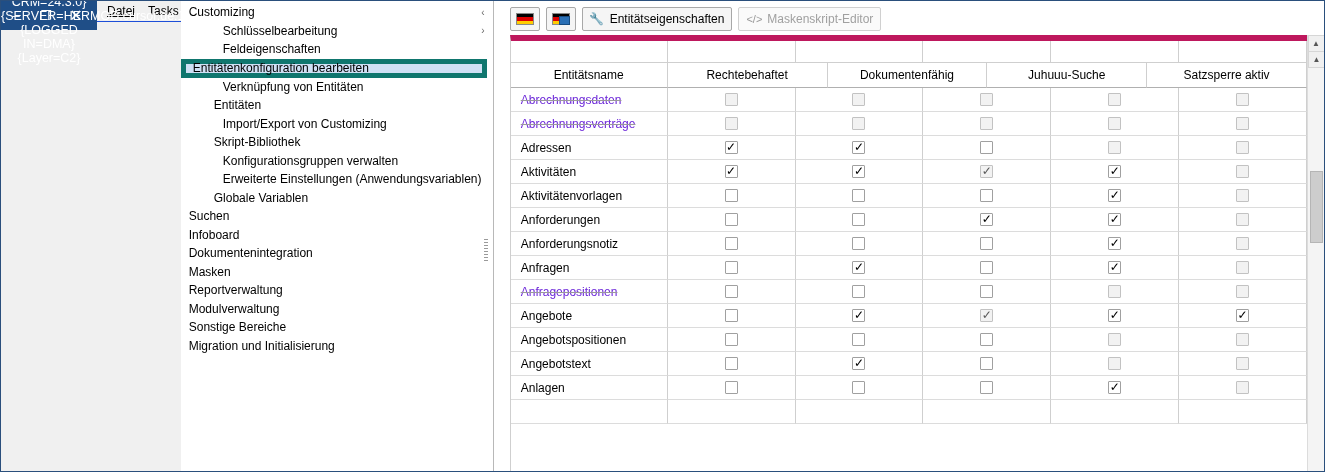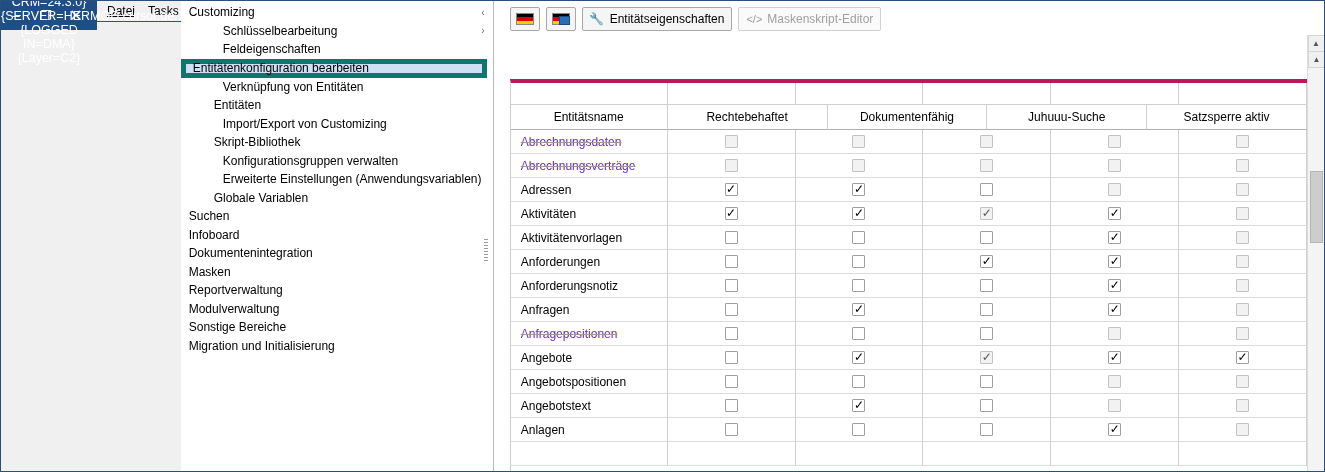--- a/index.html
+++ b/index.html
@@ -188,22 +188,21 @@
     display: flex;
     min-height: 0;
     padding-left: 16px;
   }
   .table-area {
     flex: 1 1 auto;
     min-width: 0;
     display: flex;
     flex-direction: column;
     border-left: 1px solid #cfcfcf;
-    border-top: 4px solid #be185d;
-    margin-top: 44px;
+    border-top: 6px solid #be185d;
   }
   .filter-row, .header-row, .data-row {
     display: flex;
     width: 100%;
   }
   .cell {
     border-right: 1px solid #cfcfcf;
     border-bottom: 1px solid #dcdcdc;
     display: flex;
     align-items: center;

